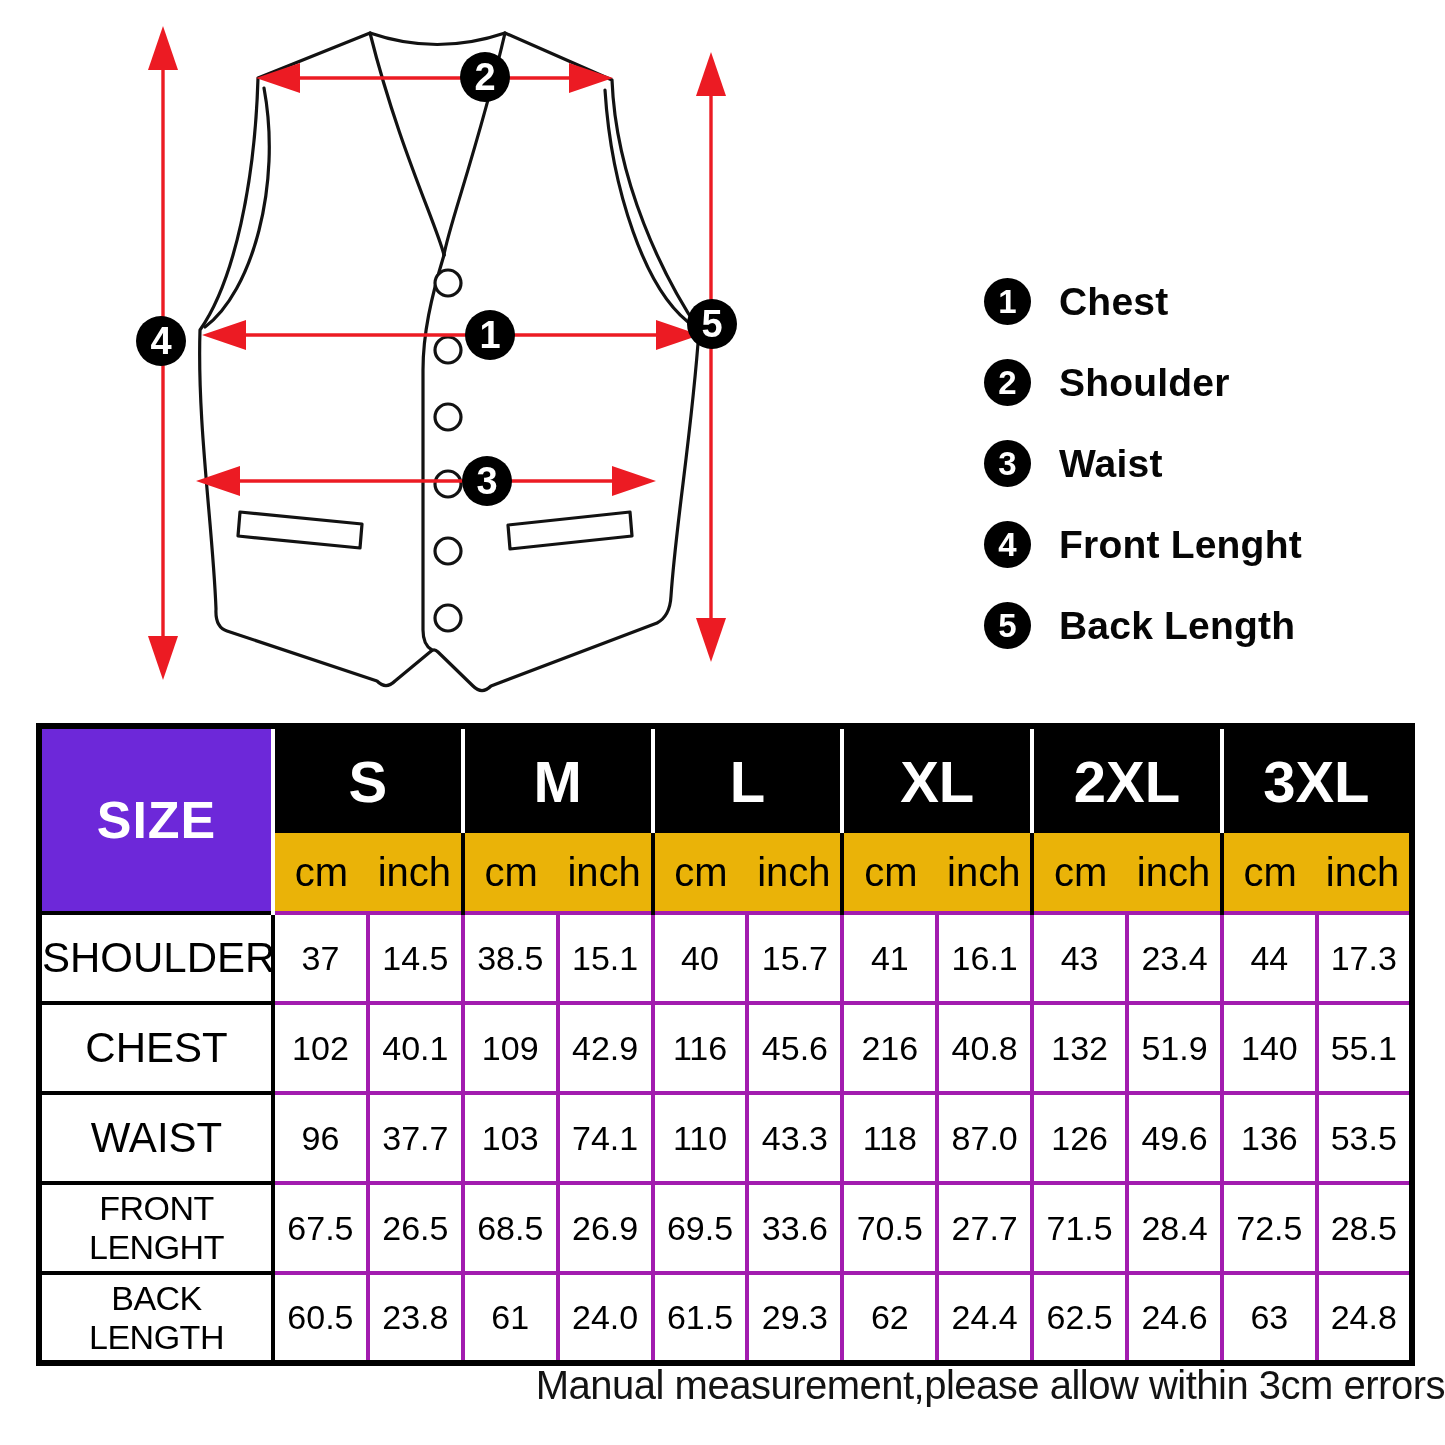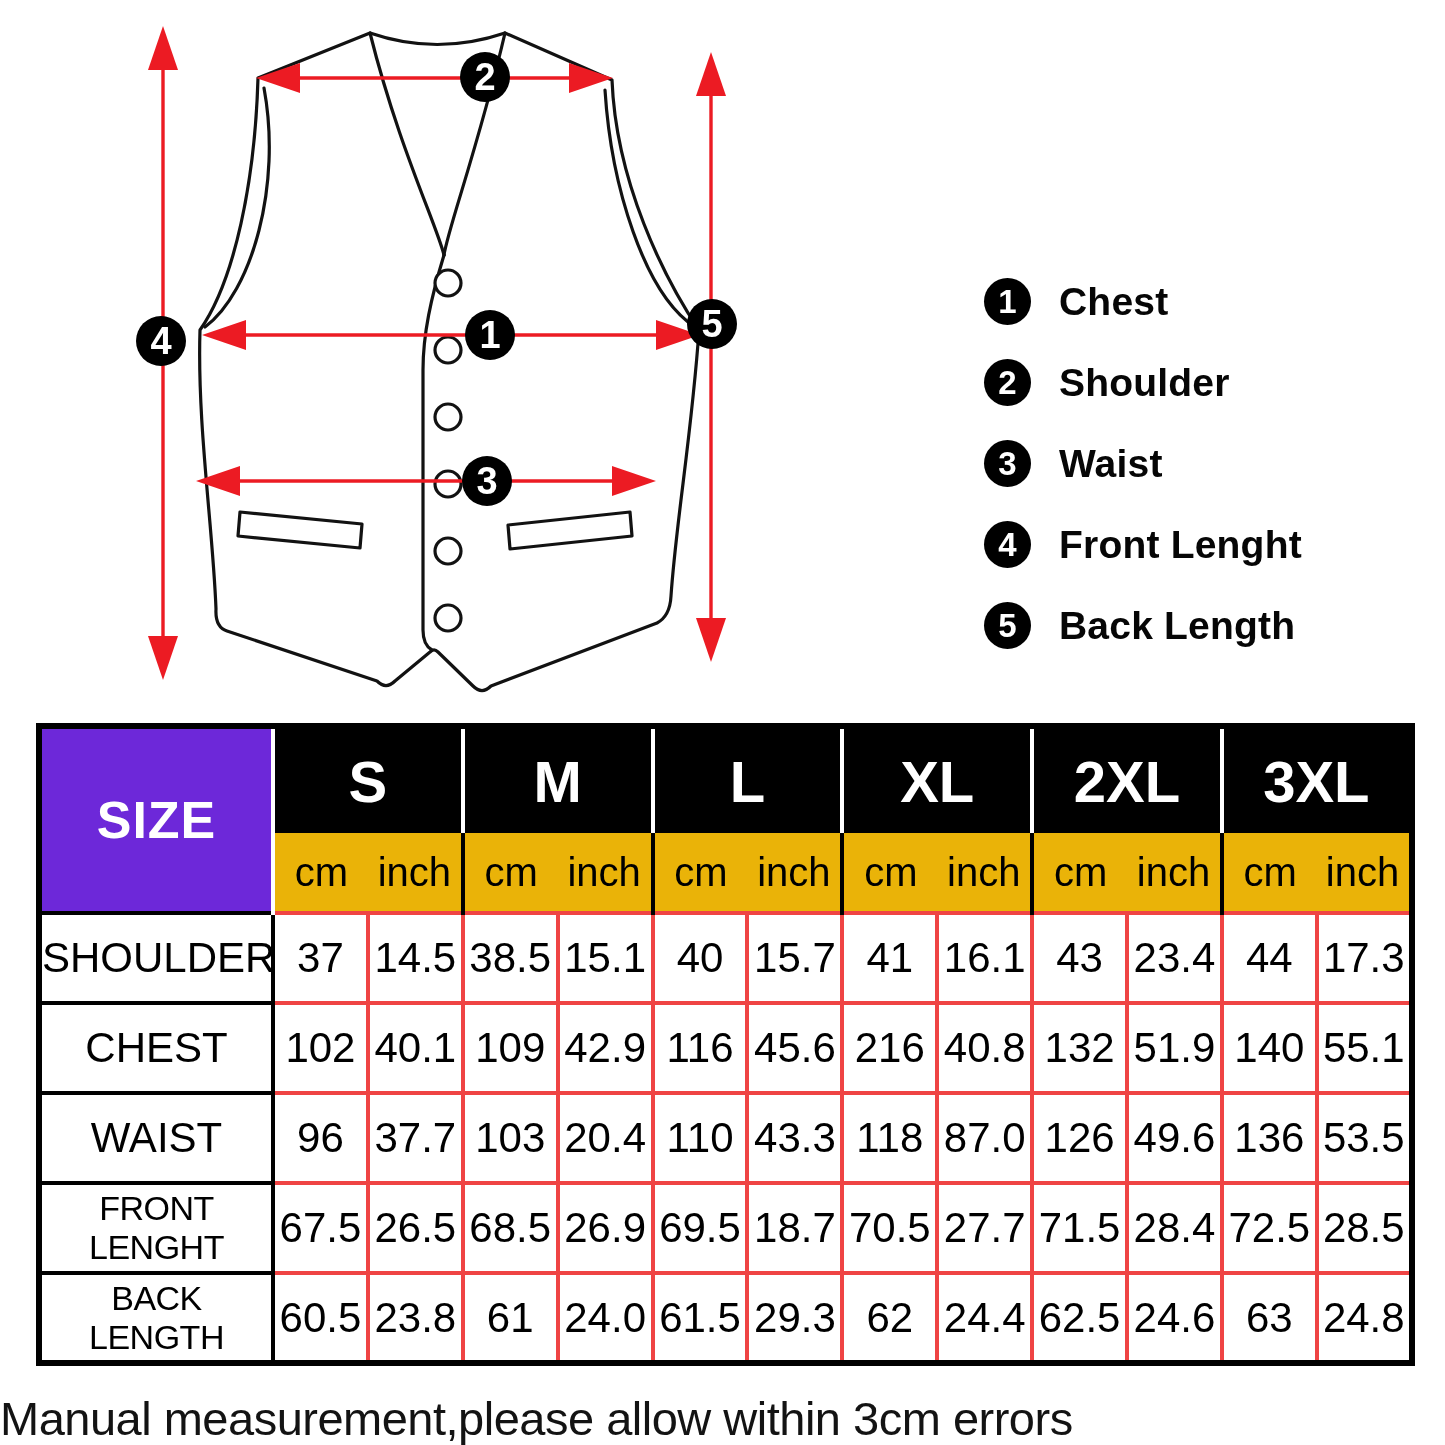--- a/index.html
+++ b/index.html
@@ -34,26 +34,26 @@
     background:#000; color:#fff; font-size:58px; font-weight:bold;
     border-left:4px solid #fff;
   }
   .unit-cell { background:#eab308; border-left:4px solid #000; }
   .unit-inner { display:flex; width:100%; }
   .unit-inner span { flex:1 1 50%; font-size:40px; color:#000; }
   .lbl {
     font-size:42px; border:4px solid #000; background:#fff; letter-spacing:0px;
   }
   .lbl.small { font-size:34px; letter-spacing:-0.5px; }
-  .val { font-size:42px; border:4px solid #ef4444; background:#fff; }
+  .val { font-size:34px; border:4px solid #a21caf; background:#fff; }
 
   
   #footer-note {
     position:absolute; left:0; top:1363px; width:100%;
-    text-align:left; font-size:47px; color:#131313; letter-spacing:-0.5px;margin-top:28px;
+    text-align:right; font-size:40px; color:#131313; letter-spacing:-0.5px;
   }
 </style>
 </head>
 <body>
 
 <svg id="diagram-svg" width="1445" height="722" viewBox="0 0 1445 722">
 
   <g stroke="#121212" stroke-width="3.2" fill="none" stroke-linejoin="round" stroke-linecap="round">
     <path fill="#ffffff" d="
       M 370,33 Q 437,56 505,33 L 612,80
@@ -242,38 +242,38 @@
         <td class="val">132</td>
         <td class="val">51.9</td>
         <td class="val">140</td>
         <td class="val">55.1</td>
       </tr>
       <tr style="height: 90px;">
         <td class="lbl">WAIST</td>
         <td class="val">96</td>
         <td class="val">37.7</td>
         <td class="val">103</td>
-        <td class="val">20.4</td>
+        <td class="val">74.1</td>
         <td class="val">110</td>
         <td class="val">43.3</td>
         <td class="val">118</td>
         <td class="val">87.0</td>
         <td class="val">126</td>
         <td class="val">49.6</td>
         <td class="val">136</td>
         <td class="val">53.5</td>
       </tr>
       <tr style="height: 90px;">
         <td class="lbl small">FRONT LENGHT</td>
         <td class="val">67.5</td>
         <td class="val">26.5</td>
         <td class="val">68.5</td>
         <td class="val">26.9</td>
         <td class="val">69.5</td>
-        <td class="val">18.7</td>
+        <td class="val">33.6</td>
         <td class="val">70.5</td>
         <td class="val">27.7</td>
         <td class="val">71.5</td>
         <td class="val">28.4</td>
         <td class="val">72.5</td>
         <td class="val">28.5</td>
       </tr>
       <tr style="height: 90px;">
         <td class="lbl small">BACK LENGTH</td>
         <td class="val">60.5</td>

